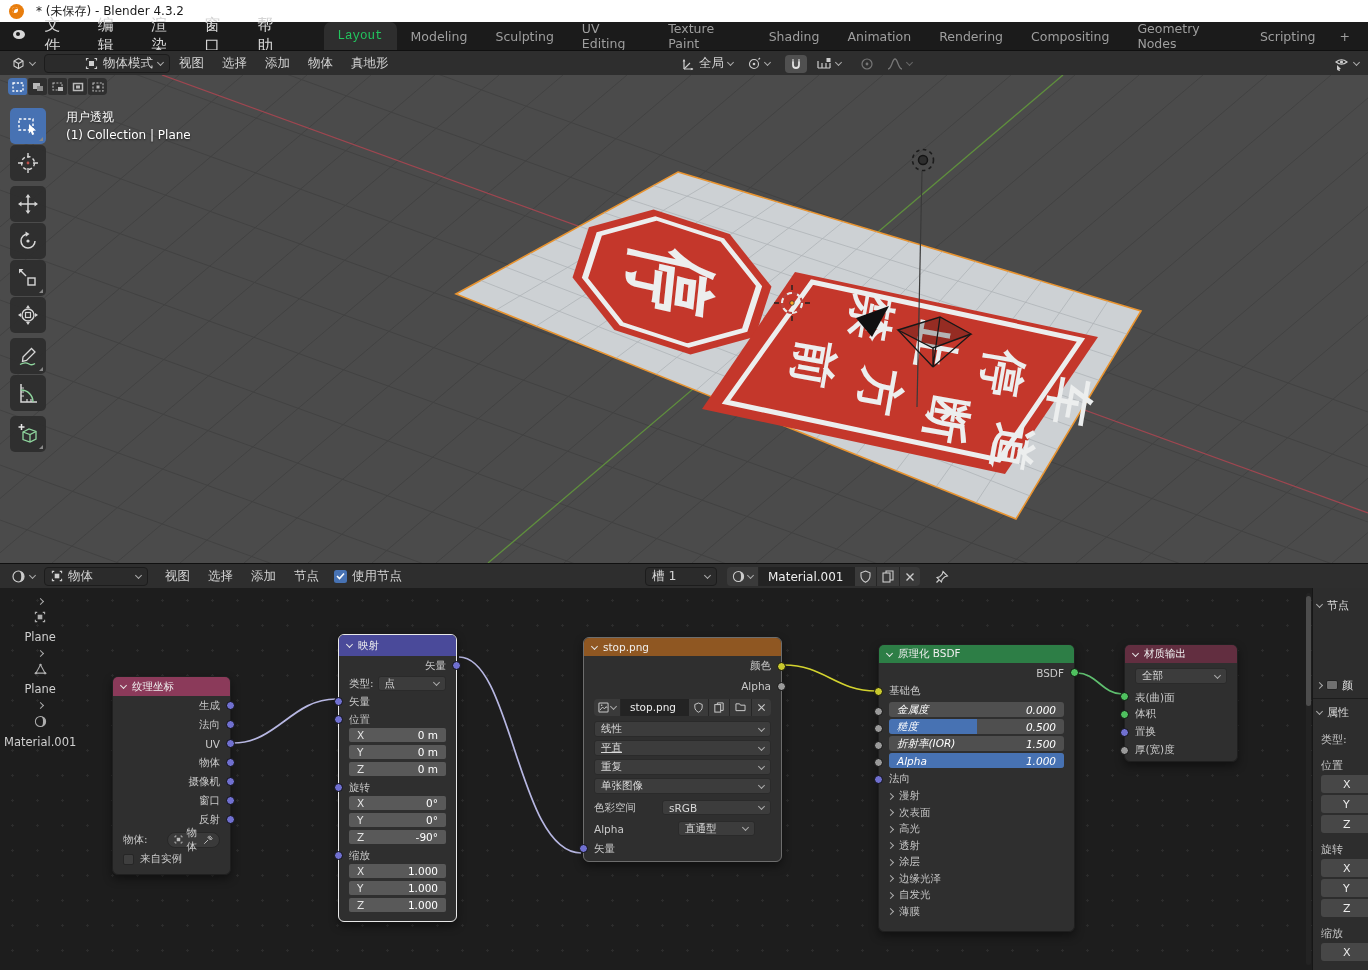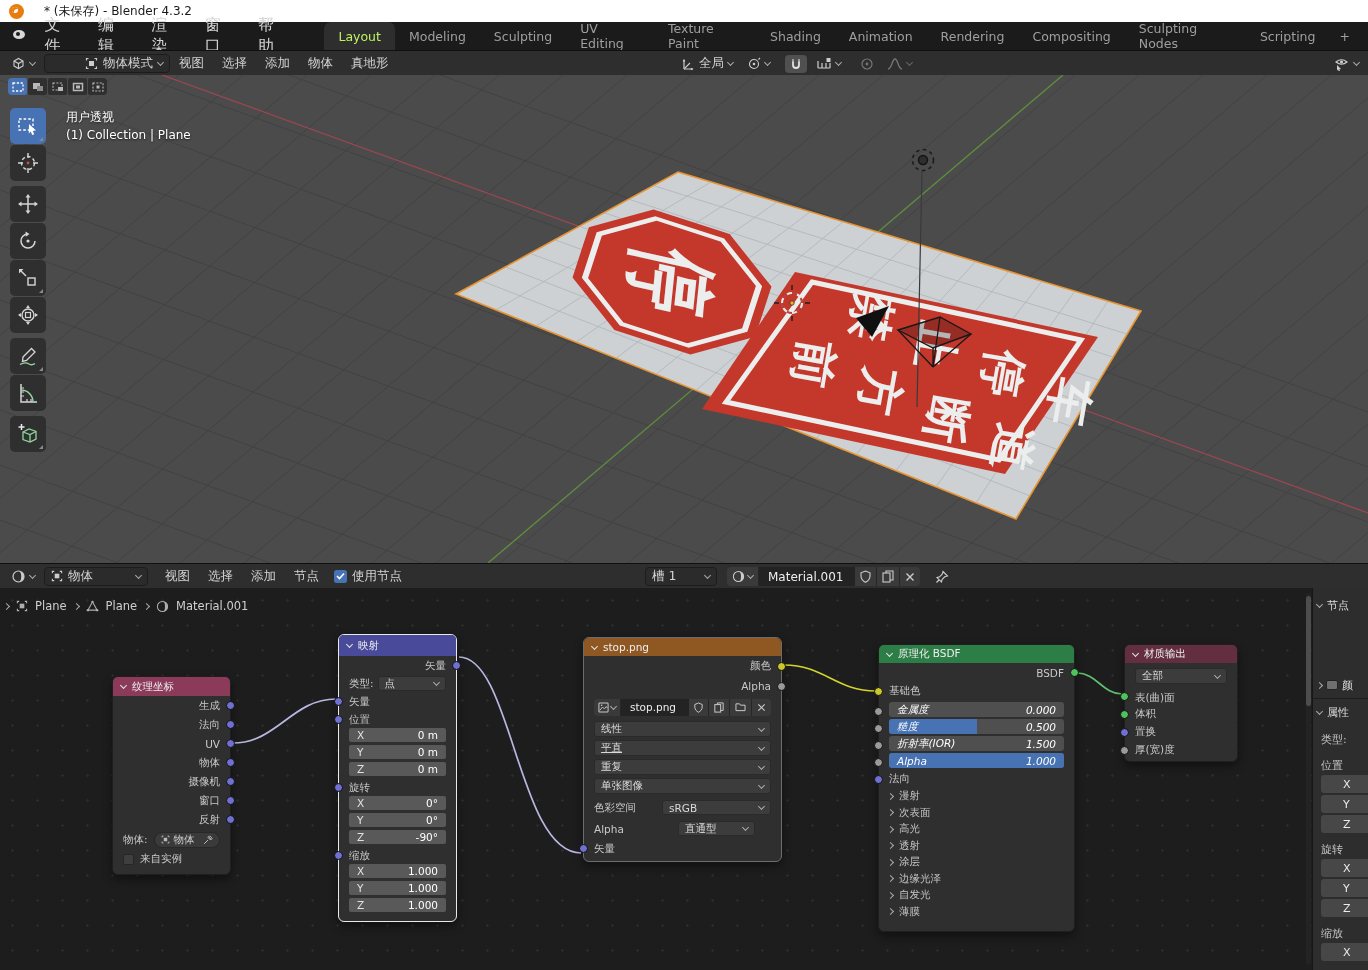--- a/index.html
+++ b/index.html
@@ -1,35 +1,35 @@
 <!DOCTYPE html>
 <html><head>
 <meta charset="utf-8">
 <style>
   html,body{margin:0;padding:0;background:#1d1d1d;width:1368px;height:970px;overflow:hidden;
     font-family:"DejaVu Sans","Liberation Sans",sans-serif;-webkit-font-smoothing:antialiased;}
   *{box-sizing:border-box;}
   .row{display:flex;align-items:center;}
 
   
-  .titlebar{height:22px;background:#ffffff;display:flex;align-items:center;gap:20px;padding:0 9px;
+  .titlebar{height:22px;background:#ffffff;display:flex;align-items:center;gap:12px;padding:0 9px;
     font-size:12px;color:#1a1a1a;}
   .blogo{width:15px;height:15px;border-radius:50%;background:#e87d0d;position:relative;flex:0 0 auto;}
   .blogo::after{content:"";position:absolute;left:3px;top:3px;width:6px;height:6px;border-radius:50%;
     background:#fff;box-shadow:2px 2px 0 0 #e87d0d inset;}
 
   
   .menubar{height:28px;background:#1b1b1b;display:flex;align-items:center;padding:0 8px;}
   .mlogo{width:22px;height:18px;position:relative;margin-right:4px;}
   .mlogo::before{content:"";position:absolute;left:5px;top:3px;width:12px;height:9px;border-radius:50%;background:#d8d8d8;}
   .mlogo::after{content:"";position:absolute;left:8px;top:5px;width:4px;height:4px;border-radius:50%;background:#1b1b1b;}
   .menu-item{color:#d4d4d4;font-size:16px;padding:4px 11px;border-radius:4px;cursor:default;}
   .tabs{display:flex;height:28px;align-items:stretch;margin-left:24px;}
   .tab{font-size:12.5px;color:#9f9f9f;padding:0 14px;display:flex;align-items:center;border-radius:7px 7px 0 0;}
-  .tab.active{background:#2e2e2e;color:#bef264;}
+  .tab.active{background:#2e2e2e;color:#22c55e;font-family:Liberation Mono, monospace;}
   .tab.newtab{color:#9f9f9f;padding:0 10px;}
 
   
   .ed-header{height:25px;background:#2e2e2e;border-top:1px solid #101010;display:flex;align-items:center;
     padding:0 6px;position:relative;font-size:12.5px;color:#d4d4d4;}
   .hbtn{display:flex;align-items:center;gap:4px;padding:2px 5px;border-radius:4px;}
   .dropbox{display:flex;align-items:center;gap:5px;background:#2b2b2b;border:1px solid #1c1c1c;
     border-radius:4px;height:19px;padding:0 6px;}
   .chev{width:5px;height:5px;border-right:1.3px solid #ababab;border-bottom:1.3px solid #ababab;
     transform:rotate(45deg);margin-top:-2px;flex:0 0 auto;}
@@ -65,21 +65,21 @@
   .matchip{display:flex;align-items:center;height:19px;}
   .matchip .seg{background:#3a3a3a;height:19px;display:flex;align-items:center;padding:0 5px;border-right:1px solid #262626;}
   .matchip .name{background:#232323;color:#eee;padding:0 9px;min-width:96px;height:19px;display:flex;align-items:center;font-size:12px;}
   .rounded-l{border-radius:4px 0 0 4px;}
   .rounded-r{border-radius:0 4px 4px 0;border-right:none!important;}
 
   
   .node-editor{position:relative;height:382px;background:#1d1d1d;overflow:hidden;
     background-image:radial-gradient(circle,#2c2c2c 1px,transparent 1.3px);background-size:25px 25px;}
   .crumbs{position:absolute;left:4px;top:11px;display:flex;align-items:center;gap:7px;
-    color:#cfcfcf;font-size:11.5px;z-index:5;}
+    color:#cfcfcf;font-size:11.5px;z-index:5;flex-direction:column;}
   .crumbs .cic{opacity:.85;display:flex;}
   .wires{position:absolute;left:0;top:0;z-index:1;pointer-events:none;}
   .node{position:absolute;background:rgba(47,47,47,.97);border:1px solid #1f1f1f;border-radius:6px;
     box-shadow:0 4px 10px rgba(0,0,0,.45);font-size:10.5px;color:#c9c9c9;z-index:2;}
   .node.sel{border-color:#e9e9e9;}
   .node.semi{border-color:#6d6d6d;}
   .nhead{height:19px;display:flex;align-items:center;gap:6px;padding:0 8px;border-radius:5px 5px 0 0;
     color:#efefef;}
   .nhead .chev{border-color:#e5e5e5;}
   .nrow{height:19px;display:flex;align-items:center;padding:0 10px;position:relative;}
@@ -135,21 +135,21 @@
   <div class="tabs">
     <span class="tab active">Layout</span>
     <span class="tab">Modeling</span>
     <span class="tab">Sculpting</span>
     <span class="tab">UV Editing</span>
     <span class="tab">Texture Paint</span>
     <span class="tab">Shading</span>
     <span class="tab">Animation</span>
     <span class="tab">Rendering</span>
     <span class="tab">Compositing</span>
-    <span class="tab">Sculpting Nodes</span>
+    <span class="tab">Geometry Nodes</span>
     <span class="tab">Scripting</span>
     <span class="tab newtab">+</span>
   </div>
 </div>
 
 <div class="ed-header">
   <span class="hbtn">
     <svg width="15" height="15" viewBox="0 0 15 15">
       <path d="M3 10 L7.5 12.5 L12 10 L12 5 L7.5 2.5 L3 5 Z" fill="none" stroke="#cdcdcd" stroke-width="1.1"></path>
       <path d="M3 5 L7.5 7.5 L12 5 M7.5 7.5 L7.5 12.5" fill="none" stroke="#cdcdcd" stroke-width="1.1"></path>
@@ -591,21 +591,21 @@
         <span class="socket out s-vec"></span>
       </div>
     <div class="nrow right">
         <span>窗口</span>
         <span class="socket out s-vec"></span>
       </div>
     <div class="nrow right">
         <span>反射</span>
         <span class="socket out s-vec"></span>
       </div>
-    <div class="nrow" style="gap:6px;height:21px;">
+    <div class="nrow" style="gap:19px;height:21px;">
       <span>物体:</span>
       <span class="objfield">
         <svg width="9" height="9" viewBox="0 0 13 13">
             <path d="M1.5 3.5 V1.5 H3.5 M9.5 1.5 H11.5 V3.5 M11.5 9.5 V11.5 H9.5 M3.5 11.5 H1.5 V9.5" fill="none" stroke="#bbb" stroke-width="1.4"></path>
             <rect x="4" y="4" width="5" height="5" fill="#bbb"></rect>
           </svg>
         <span style="flex:1;">物体</span>
         <svg width="10" height="10" viewBox="0 0 12 12">
             <path d="M1.5 10.5 L6 6 M6.5 2 L10 5.5 M8 1 L11 4 L9 6 L6 3 Z" stroke="#bbb" stroke-width="1.2" fill="none"></path>
           </svg>

